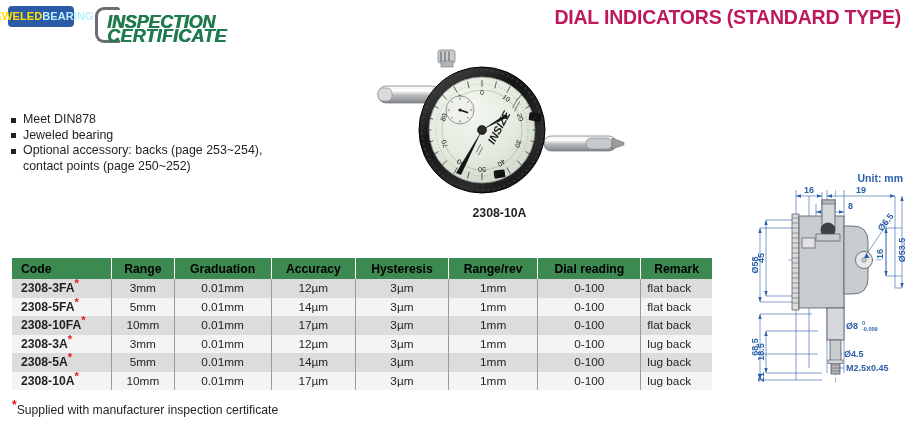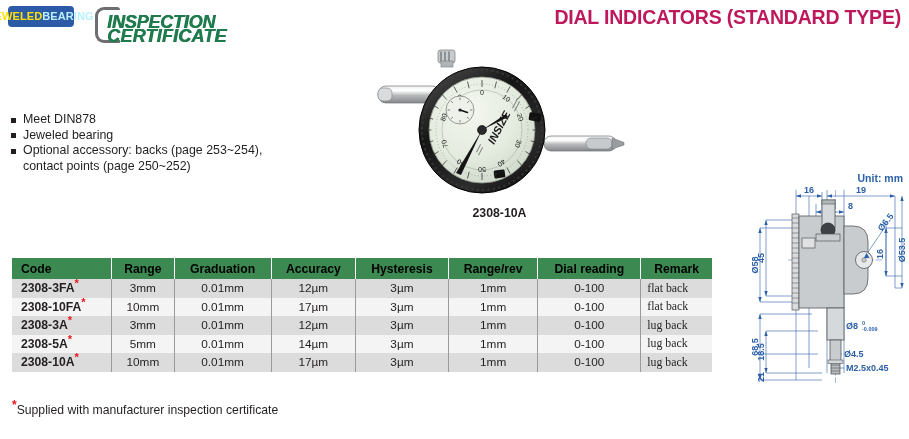--- a/index.html
+++ b/index.html
@@ -127,21 +127,21 @@
     text-align: center;
     border-right: 1px solid #9a9a9a;
     white-space: nowrap;
     color: #231f20;
   }
   #spec-table td:first-child {
     text-align: left; padding-left: 9px;
     font-weight: bold; font-size: 12.2px;
   }
   #spec-table td:last-child {
-    border-right: none; text-align: left; padding-left: 6px; font-family: Liberation Serif, serif;
+    border-right: none; text-align: left; padding-left: 6px;
   }
   #spec-table tbody tr:nth-child(odd) td { background: #dcdcdc; }
   #spec-table tbody tr:nth-child(even) td { background: #f4f4f4; }
   .ast { color: #e8131a; font-weight: bold; font-size: 11px; vertical-align: super; line-height: 0; }
 
   
   #footnote {
     position: absolute;
     left: 12px; top: 403px;
     font-size: 12.2px;
@@ -347,20 +347,30 @@
       <td><span>2308-3FA</span><span class="ast">*</span></td>
       <td>3mm</td>
       <td>0.01mm</td>
       <td>12µm</td>
       <td>3µm</td>
       <td>1mm</td>
       <td>0-100</td>
       <td>flat back</td>
     </tr>
     <tr>
+      <td><span>2308-5FA</span><span class="ast">*</span></td>
+      <td>5mm</td>
+      <td>0.01mm</td>
+      <td>14µm</td>
+      <td>3µm</td>
+      <td>1mm</td>
+      <td>0-100</td>
+      <td>flat back</td>
+    </tr>
+    <tr>
       <td><span>2308-10FA</span><span class="ast">*</span></td>
       <td>10mm</td>
       <td>0.01mm</td>
       <td>17µm</td>
       <td>3µm</td>
       <td>1mm</td>
       <td>0-100</td>
       <td>flat back</td>
     </tr>
     <tr>

